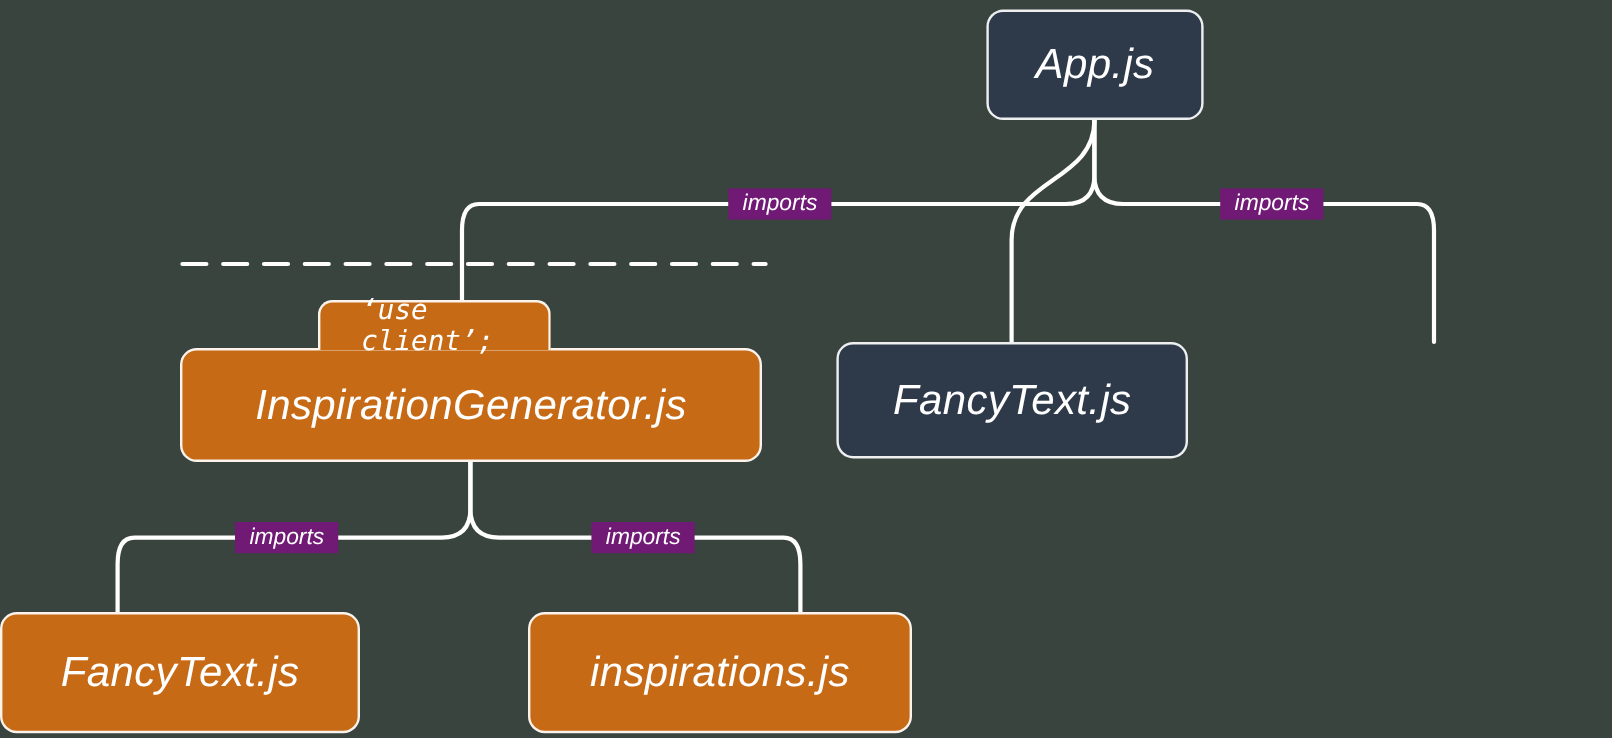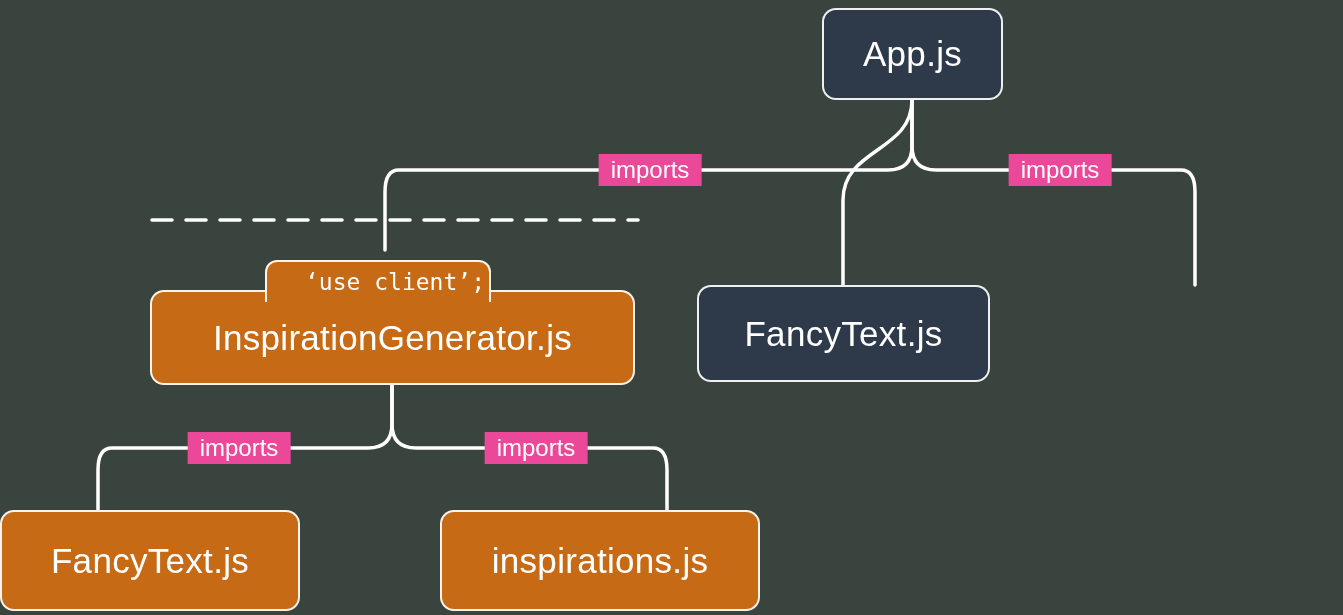--- a/index.html
+++ b/index.html
@@ -6,20 +6,21 @@
   body{
     font-family:"Liberation Sans", sans-serif;
     background:#3a443f;
   }
   .stage{
     position:relative;
     width:1343px;
     height:615px;
     background:#3a443f;
     overflow:hidden;
+    font-style:italic;
   }
   .edges-svg{
     position:absolute;
     left:0;top:0;
     width:1343px;height:615px;
     z-index:1;
   }
   .edges-svg path, .edges-svg line{
     stroke:#ffffff;
     stroke-width:3.5;
@@ -57,23 +58,23 @@
     border-radius:12px 12px 0 0;
     color:#ffffff;
     font-family:"DejaVu Sans Mono", monospace;
     font-size:23px;
     z-index:3;
     box-sizing:border-box;
   }
   .edge-label{
     position:absolute;
     transform:translate(-50%,-50%);
-    background:#ec4899;
+    background:#701a75;
     color:#ffffff;
-    font-size:24px;
+    font-size:19px;
     font-weight:500;
     padding:2px 12px;
     white-space:nowrap;
     z-index:2;
   }
 </style>
 </head>
 <body>
 
 <div class="stage">
@@ -95,21 +96,21 @@
 
   <div class="node server" style="left:822px; top:8px; width:181px; height:92px;">
     <span>App.js</span>
   </div>
 
   <div class="node server" style="left:697px; top:285px; width:293px; height:97px;">
     <span>FancyText.js</span>
   </div>
 
 
-  <div class="directive-tab" style="left:265px; top:260px; width:226px; height:42px;padding-left:34px;">
+  <div class="directive-tab" style="left:265px; top:250px; width:194px; height:42px;padding-left:34px;">
     <span>‘use client’;</span>
   </div>
 
   <div class="node client" style="left:150px; top:290px; width:485px; height:95px;align-items:center;">
     <span>InspirationGenerator.js</span>
   </div>
 
   <div class="node client" style="left:0px; top:510px; width:300px; height:101px;">
     <span>FancyText.js</span>
   </div>

